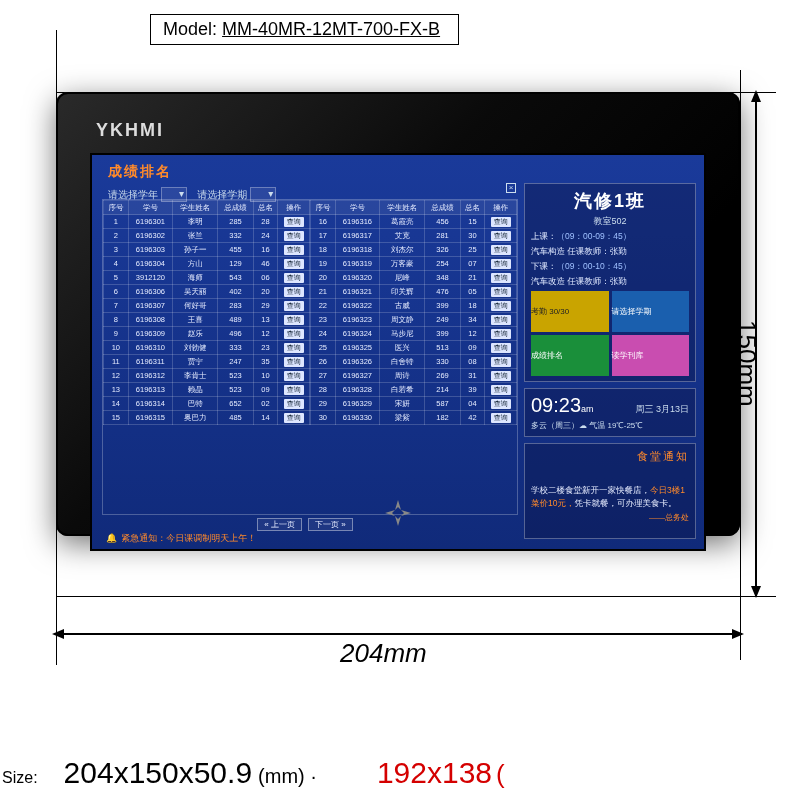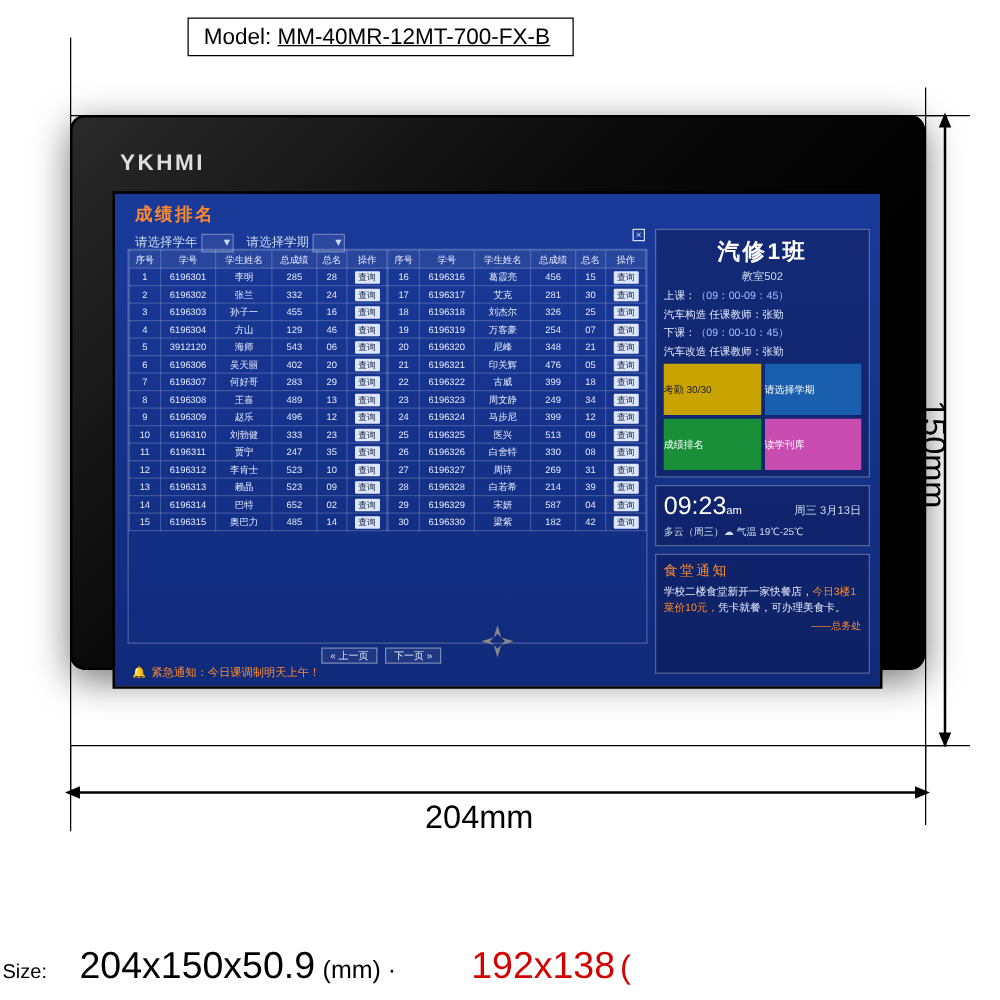--- a/index.html
+++ b/index.html
@@ -39,21 +39,21 @@
   .tick-v-top { position:absolute; left:720px; top:42px; width:18px; height:1px; background:#000; }
   .tick-v-bot { position:absolute; left:720px; top:546px; width:18px; height:1px; background:#000; }
   .tick-h-l { position:absolute; left:36px; top:546px; width:1px; height:40px; background:#000; }
   .tick-h-r { position:absolute; left:720px; top:546px; width:1px; height:40px; background:#000; }
   
   .arrright { position:absolute; width:0; height:0; border-top:5px solid transparent; border-bottom:5px solid transparent; border-left:12px solid #000; }
   .arrleft  { position:absolute; width:0; height:0; border-top:5px solid transparent; border-bottom:5px solid transparent; border-right:12px solid #000; }
   .arrup    { position:absolute; width:0; height:0; border-left:5px solid transparent; border-right:5px solid transparent; border-bottom:12px solid #000; }
   .arrdown  { position:absolute; width:0; height:0; border-left:5px solid transparent; border-right:5px solid transparent; border-top:12px solid #000; }
   .dim-h { position:absolute; left:36px; top:583px; width:684px; height:2px; background:#000; }
-  .dim-h-label { position:absolute; left:320px; top:588px; font-size:26px; }
+  .dim-h-label { position:absolute; left:320px; top:588px; font-size:26px;font-style:italic; }
   .dim-v { position:absolute; left:735px; top:42px; width:2px; height:504px; background:#000; }
   .dim-v-label { position:absolute; left:742px; top:270px; font-size:26px; writing-mode: horizontal-tb; transform: rotate(90deg); transform-origin: left top; }
 
   
   .device {
     position: absolute;
     left: 36px; top:42px;
     width: 684px; height: 444px;
     background: linear-gradient(135deg,#2a2a2a,#0a0a0a 40%,#000 70%);
     border-radius: 12px;
@@ -116,21 +116,21 @@
   .sched-row{ font-size:8.5px; margin:3px 0; color:#dfe8ff; white-space:nowrap;}
   .sched-row .t{ color:#9fc0ff;}
   .chiprow{ display:flex; gap:3px; flex-wrap:wrap; margin-top:3px;}
   .chip{ flex:1 1 46%; text-align:left; padding:15px 0; font-size:8px; color:#fff;} .chip.gr{ background:#1a8f3a;} .chip.rd{ background:#c94db0;} .chip.bl{ background:#1a5fae;}
   .chip.ylw{ background:#c9a400; color:#222;}
   .clock{ font-size:20px; color:#fff;}
   .clock small{ font-size:9px;}
   .clock-row{ display:flex; justify-content:space-between; align-items:baseline;}
   .date{ font-size:9px; color:#cde; text-align:right;}
   .weather{ font-size:8px; color:#cde; margin-top:3px;}
-  .notice-title{ color:#ff8a2b; font-size:11px; text-align:left; letter-spacing:2px; margin-bottom:3px;}
+  .notice-title{ color:#ff8a2b; font-size:11px; text-align:right; letter-spacing:2px; margin-bottom:20px;}
   .notice-body{ font-size:8.5px; color:#e6ecff; line-height:1.5;}
   .notice-body .hl{ color:#ff8a2b;}
   .notice-sig{ text-align:right; color:#ff8a2b; font-size:8px; margin-top:2px;}
 
   
   .specline {
     position:absolute; left:0; bottom:10px; width:800px;
     display:flex; align-items:baseline; padding: 0 6px 0 2px;
     font-size:18px;
   }

